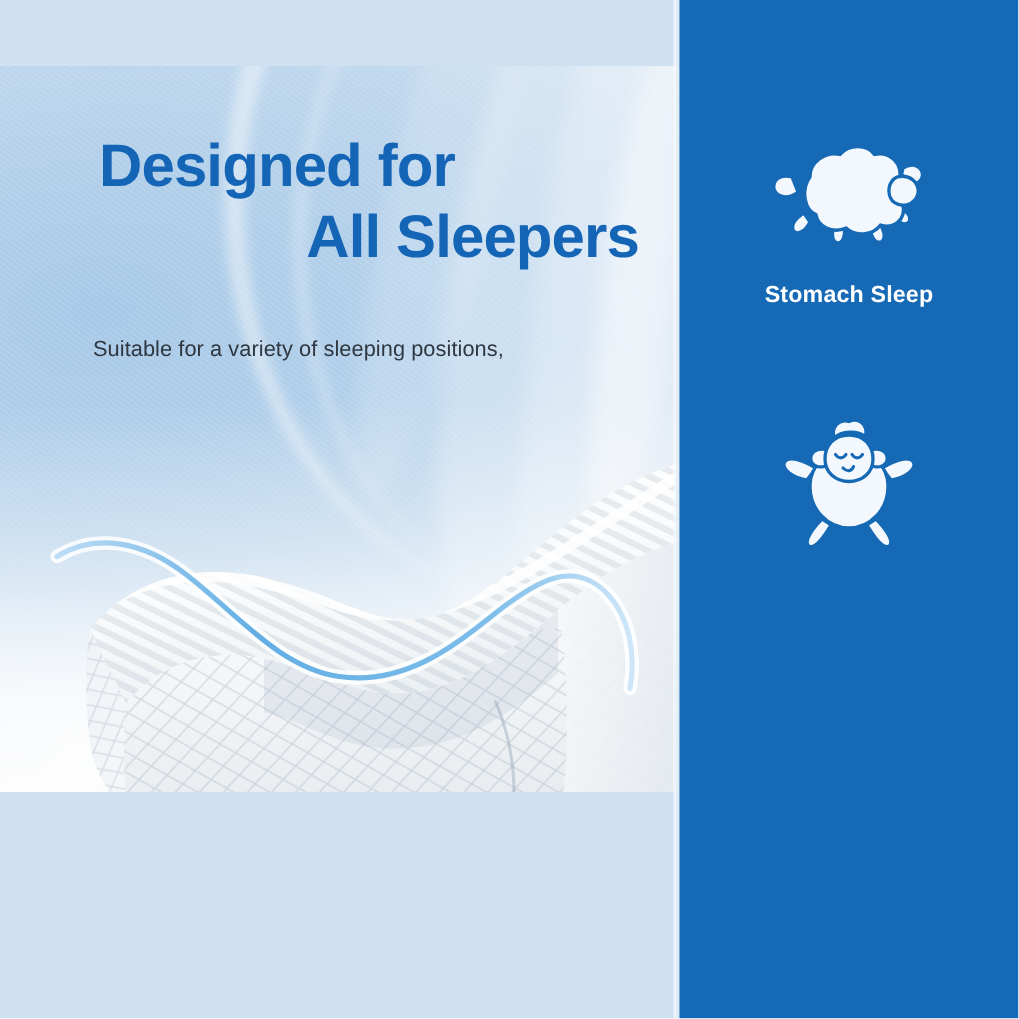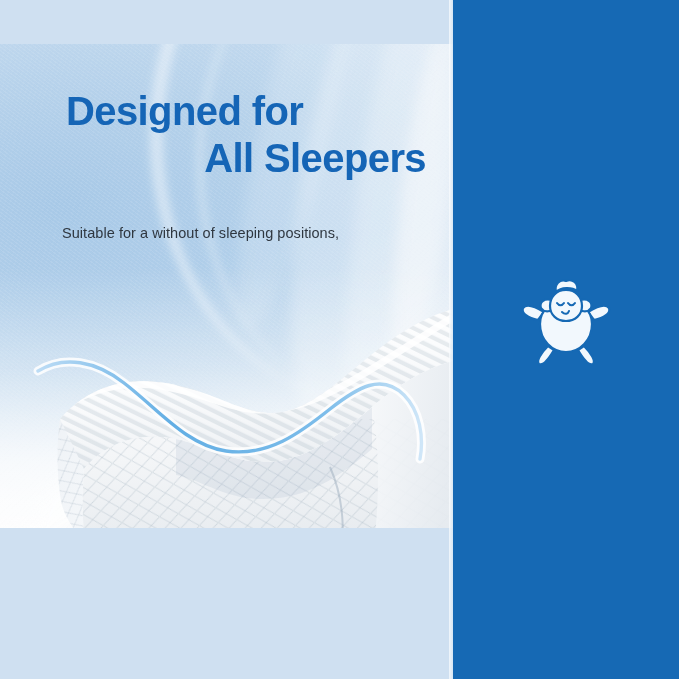--- a/index.html
+++ b/index.html
@@ -190,27 +190,56 @@
                    C420,112 424,138 420,160" fill="none" stroke="url(#waveG)" stroke-width="3.4" stroke-linecap="round"></path>
         </g>
       </svg>
     </div>
 
     <div class="headline">
       <span>Designed for</span>
       <span class="l2">All Sleepers</span>
     </div>
     <div class="subtitle">
-      <div>Suitable for a without of sleeping positions,</div>
+      <div>Suitable for a variety of sleeping positions,</div>
     </div>
   </div>
 
   <div class="panel-edge"></div>
   <div class="blue-panel">
 
+    <div class="sleep-item i1">
+      <div class="icon">
+        <svg width="112" height="84" viewBox="0 0 112 84">
+          <g fill="#f2f8fd" stroke="#1669b4" stroke-width="2.2" stroke-linejoin="round">
+
+            <path d="M26,54 C20,58 17,62 19,66 C22,69 27,66 30,60 Z"></path>
+            <path d="M46,62 C44,69 45,74 49,74 C53,73 54,67 52,60 Z"></path>
+            <path d="M70,64 C71,71 74,75 78,73 C81,70 79,64 75,59 Z"></path>
+            <path d="M88,50 C94,52 98,56 96,60 C93,63 88,60 85,55 Z"></path>
+
+            <path d="M18,30 C10,28 5,32 6,38 C8,44 16,45 22,40 Z"></path>
+            <path d="M92,24 C99,20 105,23 105,29 C104,35 96,37 90,33 Z"></path>
+
+            <path d="M30,30
+                     C30,20 40,13 50,15
+                     C56,8 68,8 73,15
+                     C82,13 90,19 90,28
+                     C98,32 99,43 92,49
+                     C94,58 86,65 77,62
+                     C72,69 60,70 54,64
+                     C45,68 35,63 34,55
+                     C26,52 24,38 30,30 Z"></path>
+
+            <path d="M88,30 C96,28 103,33 102,41 C100,49 91,51 85,46 C81,41 82,33 88,30 Z"></path>
+          </g>
+        </svg>
+      </div>
+      <div class="lbl">Stomach Sleep</div>
+    </div>
 
     <div class="sleep-item i2">
       <div class="icon">
         <svg width="112" height="104" viewBox="0 0 112 104">
           <g fill="#f2f8fd" stroke="#1669b4" stroke-width="2.2" stroke-linejoin="round" stroke-linecap="round">
 
             <path d="M34,42 C24,36 16,34 13,38 C11,43 18,48 28,50 Z"></path>
             <path d="M78,42 C88,36 96,34 99,38 C101,43 94,48 84,50 Z"></path>
 
             <path d="M44,80 C38,90 33,96 29,94 C26,91 31,83 38,76 Z"></path>

